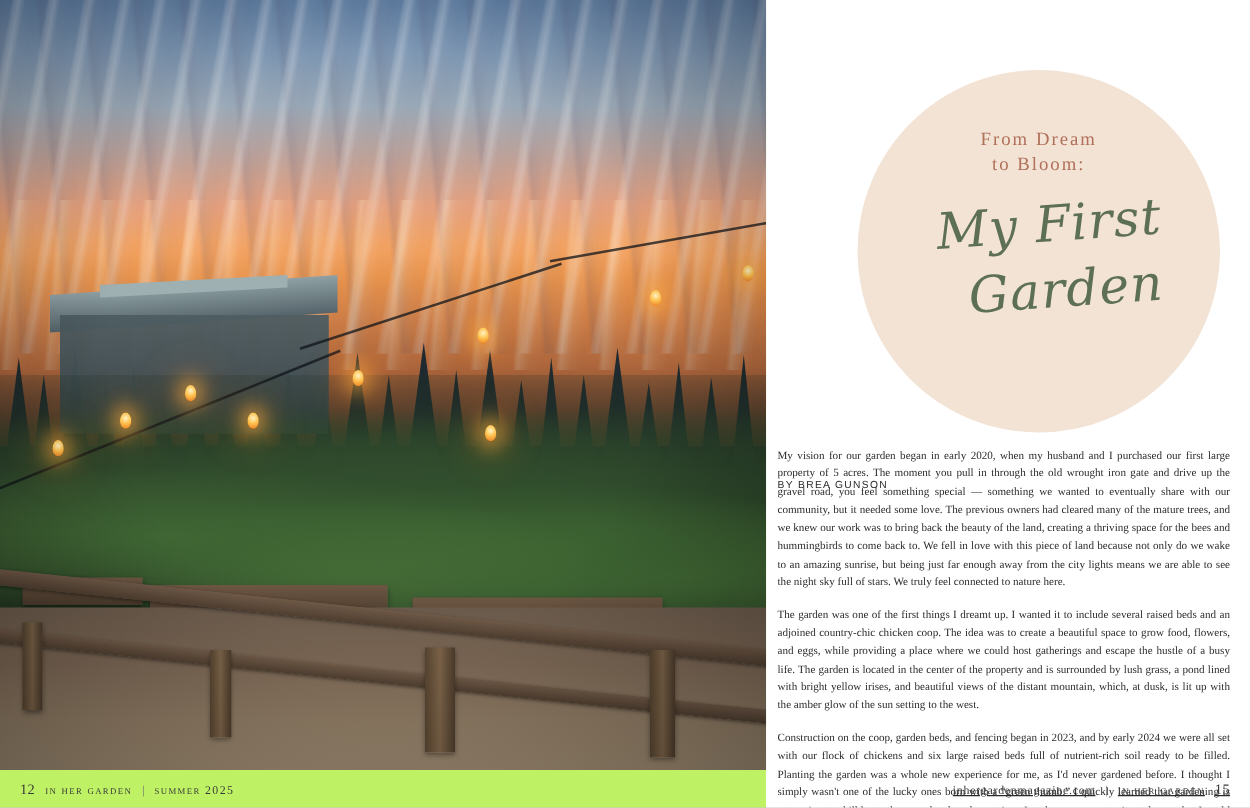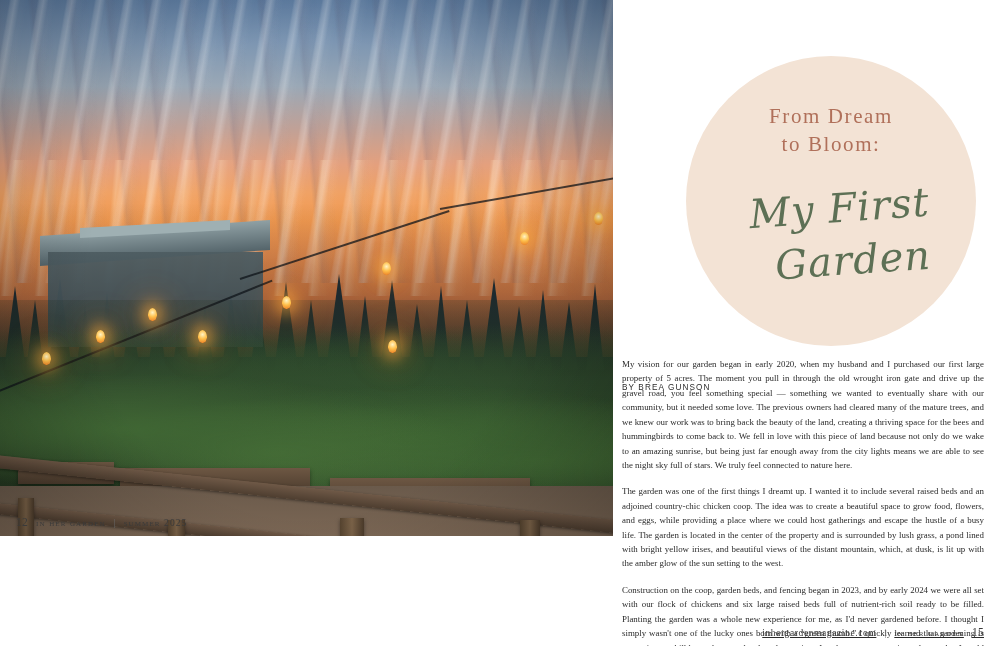--- a/index.html
+++ b/index.html
@@ -19,21 +19,21 @@
     position: relative;
     width: 1000px;
     height: 646px;
     display: flex;
   }
 
   
   .page-left {
     position: relative;
     width: 613px;
-    height: 536px;
+    height: 646px;
     background: #bef264;
     overflow: hidden;
   }
 
   .photo {
     position: absolute;
     left: 0;
     top: 0;
     width: 613px;
     height: 616px;
@@ -291,27 +291,27 @@
     height: 290px;
     display: flex;
     flex-direction: column;
     align-items: center;
     justify-content: flex-start;
     padding-top: 46px;
     box-sizing: border-box;
   }
   .title-line1, .title-line2 {
     font-family: "Liberation Serif", serif;
-    font-size: 21px;
+    font-size: 15px;
     letter-spacing: 1.6px;
     color: #b0705a;
     line-height: 1.35;
     white-space: nowrap;
   }
-  .title-line2 { margin-bottom: 20px; }
+  .title-line2 { margin-bottom: 8px; }
 
   .script {
     font-family: "DejaVu Serif", serif;
     font-style: italic;
     color: #5d7055;
     font-weight: 400;
     line-height: 0.95;
   }
   .script-1 {
     font-size: 40px;

